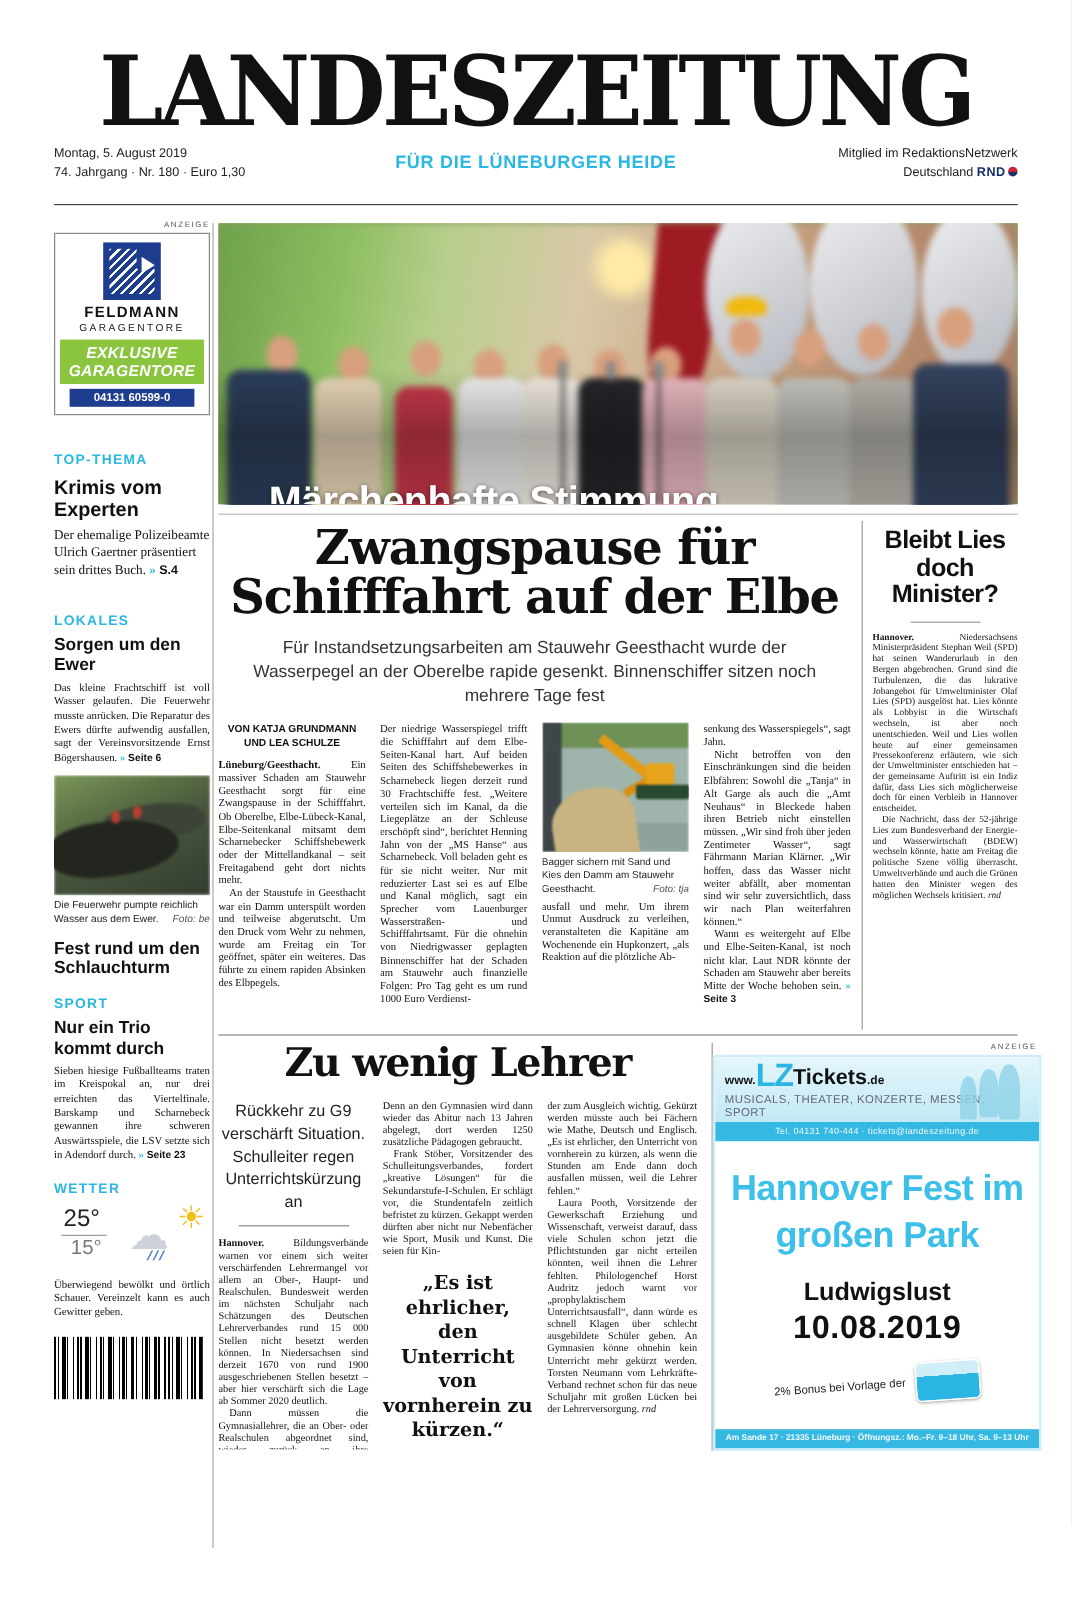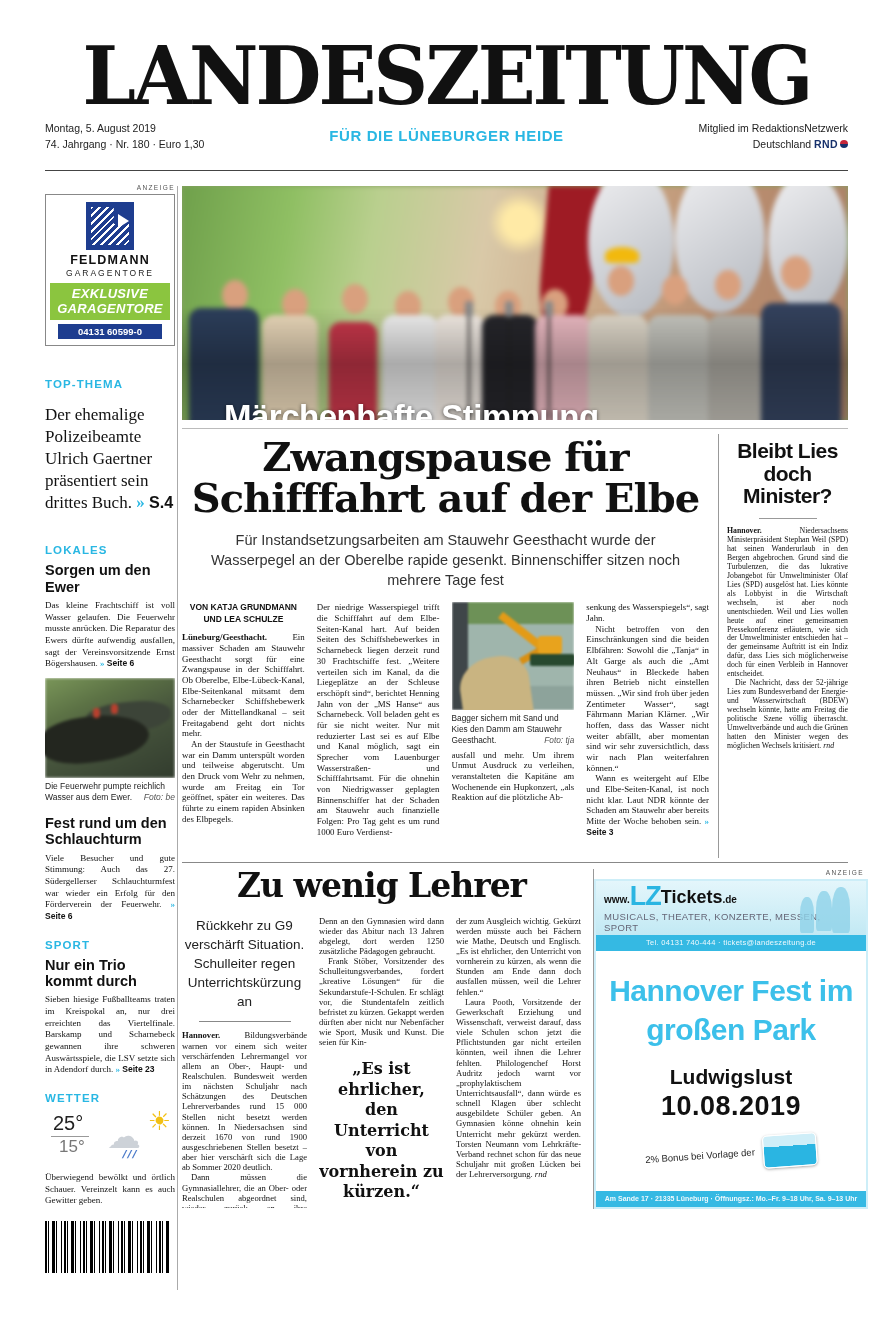--- a/index.html
+++ b/index.html
@@ -31,21 +31,21 @@
   .feldmann-logo::after{content:"";position:absolute;right:5px;top:12px;width:0;height:0;
     border-left:11px solid #fff;border-top:7px solid transparent;border-bottom:7px solid transparent}
   .feldmann-name{font-size:12.5px;font-weight:700;letter-spacing:1.2px;margin-top:3px;color:#111}
   .feldmann-sub{font-size:8.5px;letter-spacing:2px;margin-top:1px;color:#222}
   .green-box{background:#8bc53f;color:#fff;font-weight:700;font-style:italic;font-size:13px;
     line-height:1.15;padding:4px 0 3px;margin:5px 4px 0;letter-spacing:.3px}
   .phone-box{background:#1e3d8f;color:#fff;font-weight:700;font-size:9.5px;width:104px;margin:4px auto 0;padding:2px 0}
   .sec{color:#29b7e3;font-weight:700;font-size:11.5px;letter-spacing:1.1px}
   .mt-sec1{margin-top:32px}.mt-sec2{margin-top:30px}.mt-sec3{margin-top:16px}
   .kr-title{font-size:16.5px;font-weight:700;line-height:1.12;margin-top:8px;color:#111}
-  .kr-body{font-family:"Liberation Serif",serif;font-size:17px;line-height:1.3;margin-top:14px;color:#111}
+  .kr-body{font-family:"Liberation Serif",serif;font-size:11px;line-height:1.3;margin-top:4px;color:#111}
   .story-title{font-size:14.5px;font-weight:700;line-height:1.12;margin-top:6px;color:#111}
   .sb-body{font-family:"Liberation Serif",serif;font-size:9px;line-height:1.3;text-align:justify;margin-top:5px;color:#111}
   .arrow{color:#29b7e3;font-weight:700}
   .pref{font-weight:700;font-family:"Liberation Sans",sans-serif;font-size:.95em}
   .sb-photo{height:100px;margin-top:8px;position:relative;overflow:hidden}
   .ewer-art{position:absolute;inset:0;filter:blur(1.5px);
     background:linear-gradient(155deg,#7a9659 0%,#5c7245 28%,#46543c 55%,#323c2e 100%)}
   .ewer-hull{position:absolute;left:-6px;top:38px;width:110px;height:46px;background:#23261f;border-radius:40% 55% 45% 45%;transform:rotate(-8deg)}
   .ewer-hull2{position:absolute;left:40px;top:24px;width:86px;height:30px;background:#3c4438;border-radius:45%;transform:rotate(-6deg)}
   .ewer-f1,.ewer-f2{position:absolute;width:7px;height:10px;background:#b8402e;border-radius:40%}
@@ -182,38 +182,38 @@
       <div class="feldmann-name">FELDMANN</div>
       <div class="feldmann-sub">GARAGENTORE</div>
       <div class="green-box">
         <div>EXKLUSIVE</div>
         <div>GARAGENTORE</div>
       </div>
       <div class="phone-box">04131 60599-0</div>
     </div>
 
     <div class="sec mt-sec1">TOP-THEMA</div>
+    <div class="kr-title">Krimis vom Experten</div>
     <div class="kr-body"><span>Der ehemalige Polizeibeamte Ulrich Gaertner präsentiert sein drittes Buch. </span><span class="arrow">»</span> <span class="pref">S.4</span></div>
 
     <div class="sec mt-sec2">LOKALES</div>
     <div class="story-title">Sorgen um den Ewer</div>
     <div class="sb-body"><span>Das kleine Frachtschiff ist voll Wasser gelaufen. Die Feuerwehr musste anrücken. Die Reparatur des Ewers dürfte aufwendig ausfallen, sagt der Vereinsvorsitzende Ernst Bögershausen. </span><span class="arrow">»</span> <span class="pref">Seite 6</span></div>
 
     <div class="sb-photo">
       <div class="ewer-art">
         <div class="ewer-hull2"></div>
         <div class="ewer-hull"></div>
         <div class="ewer-f1"></div>
         <div class="ewer-f2"></div>
       </div>
     </div>
     <div class="sb-caption"><span>Die Feuerwehr pumpte reichlich Wasser aus dem Ewer.</span><span class="credit">Foto: be</span></div>
 
     <div class="story-title" style="margin-top:12px">Fest rund um den Schlauchturm</div>
-    <div class="sb-body"><span>Viele Besucher und gute Stimmung: Auch das 27. Südergellerser Schlauchturmfest war wieder ein Erfolg für den Förderverein der Feuerwehr. </span><span class="arrow">»</span> <span class="pref">Seite 6</span></div>
 
     <div class="sec mt-sec3">SPORT</div>
     <div class="story-title">Nur ein Trio kommt durch</div>
     <div class="sb-body"><span>Sieben hiesige Fußballteams traten im Kreispokal an, nur drei erreichten das Viertelfinale. Barskamp und Scharnebeck gewannen ihre schweren Auswärtsspiele, die LSV setzte sich in Adendorf durch. </span><span class="arrow">»</span> <span class="pref">Seite 23</span></div>
 
     <div class="sec mt-sec3">WETTER</div>
     <div class="wx-row">
       <div class="temps">
         <div class="t-high">25°</div>
         <div class="t-low">15°</div>

